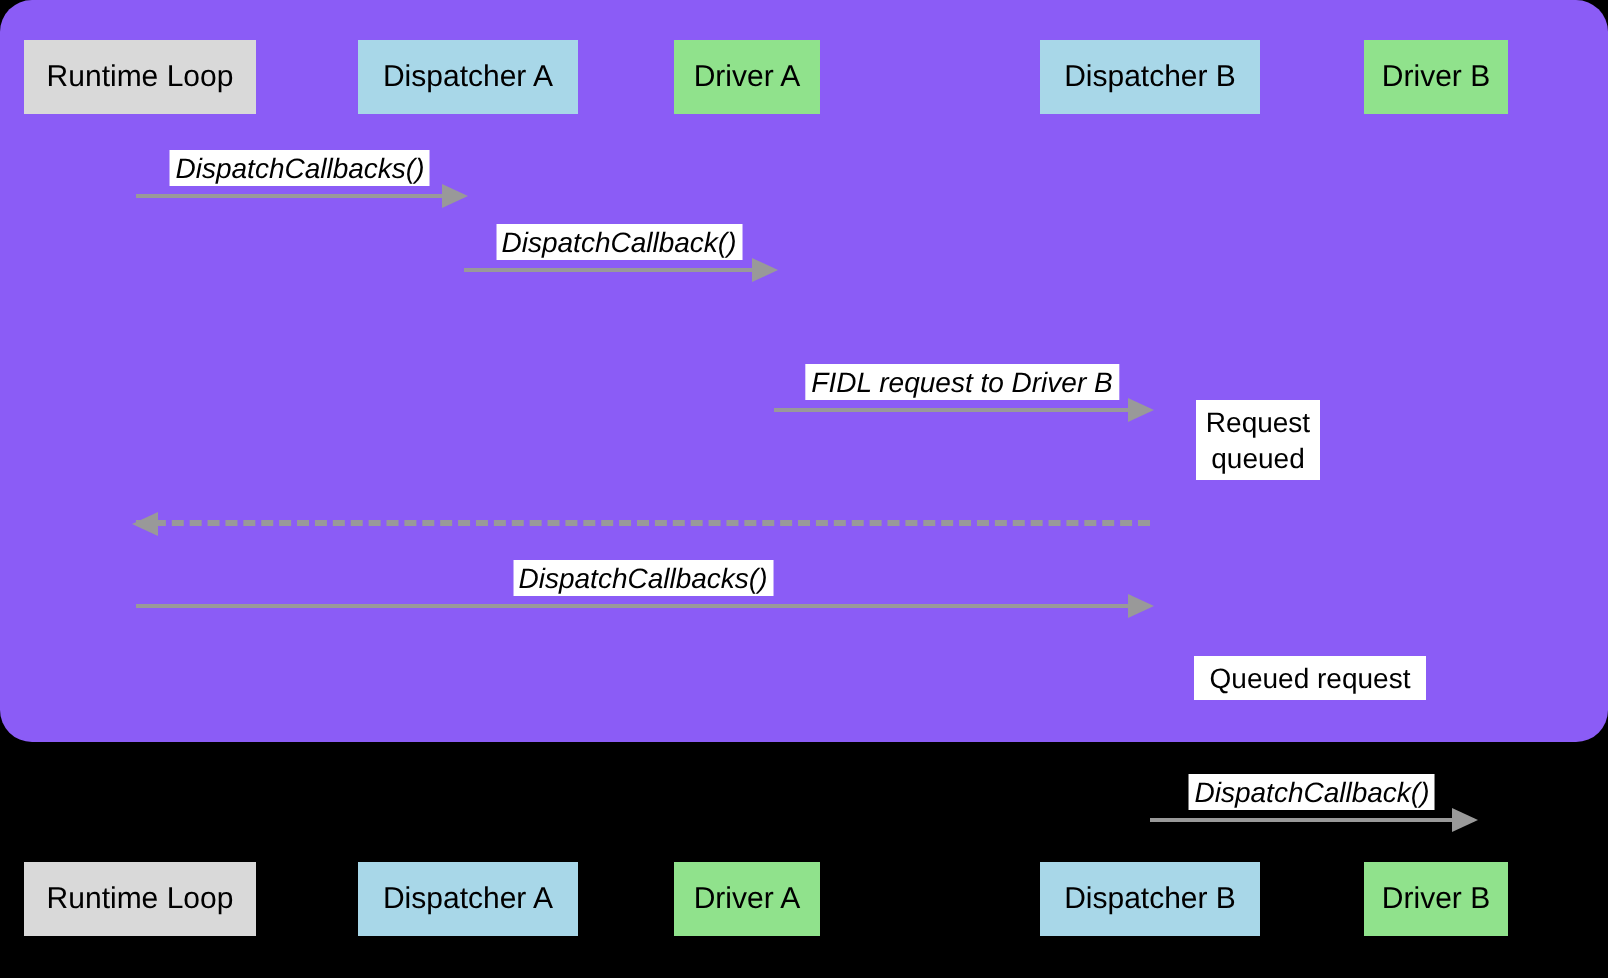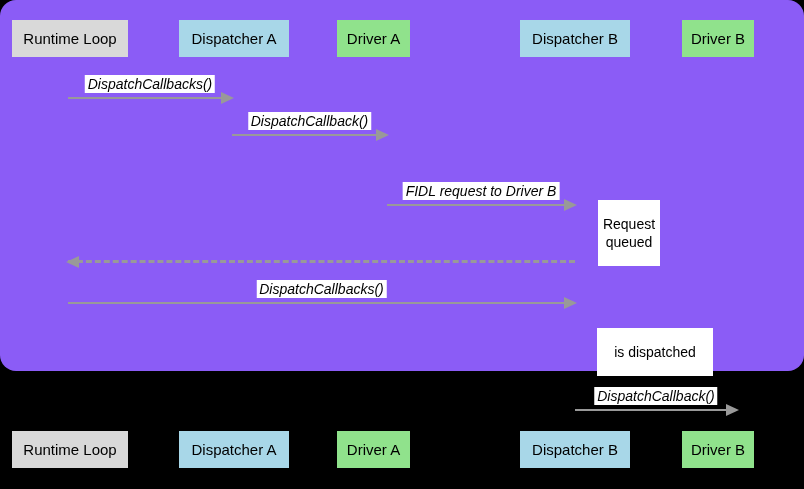--- a/index.html
+++ b/index.html
@@ -85,21 +85,21 @@
     border-right: 13px solid #999999;
   }
   
   .note {
     position: absolute;
     background: #ffffff;
     color: #000000;
     font-size: 14px;
     line-height: 18px;
     text-align: center;
-    padding: 15px 3px;
+    padding: 2px 3px;
     white-space: nowrap;
   }
   
   .m0 { left: 68px;  top: 76px;  width: 164px; }
   .m1 { left: 232px; top: 113px; width: 155px; }
   .m2 { left: 387px; top: 151px; width: 188px; margin-top: 32px; }
   .m3 { left: 68px;  top: 240px; width: 507px; }
   .m4 { left: 68px;  top: 281px; width: 507px; }
   .m5 { left: 575px; top: 388px; width: 162px; }
   .n0 { left: 598px; top: 200px; width: 56px; }
@@ -144,21 +144,21 @@
     <div class="arrowhead left"></div>
   </div>
 
   <div class="msg m4">
     <span class="msg-label">DispatchCallbacks()</span>
     <div class="msg-line"></div>
     <div class="arrowhead right"></div>
   </div>
 
   <div class="note n1">
-    <div>is dispatched</div>
+    <div>Queued request</div>
   </div>
 
   <div class="msg m5">
     <span class="msg-label">DispatchCallback()</span>
     <div class="msg-line"></div>
     <div class="arrowhead right"></div>
   </div>
 
   <div class="actor bottom a-rl" style="background-color: rgb(217, 217, 217);">Runtime Loop</div>
   <div class="actor bottom a-da" style="background-color: rgb(168, 215, 232);">Dispatcher A</div>

